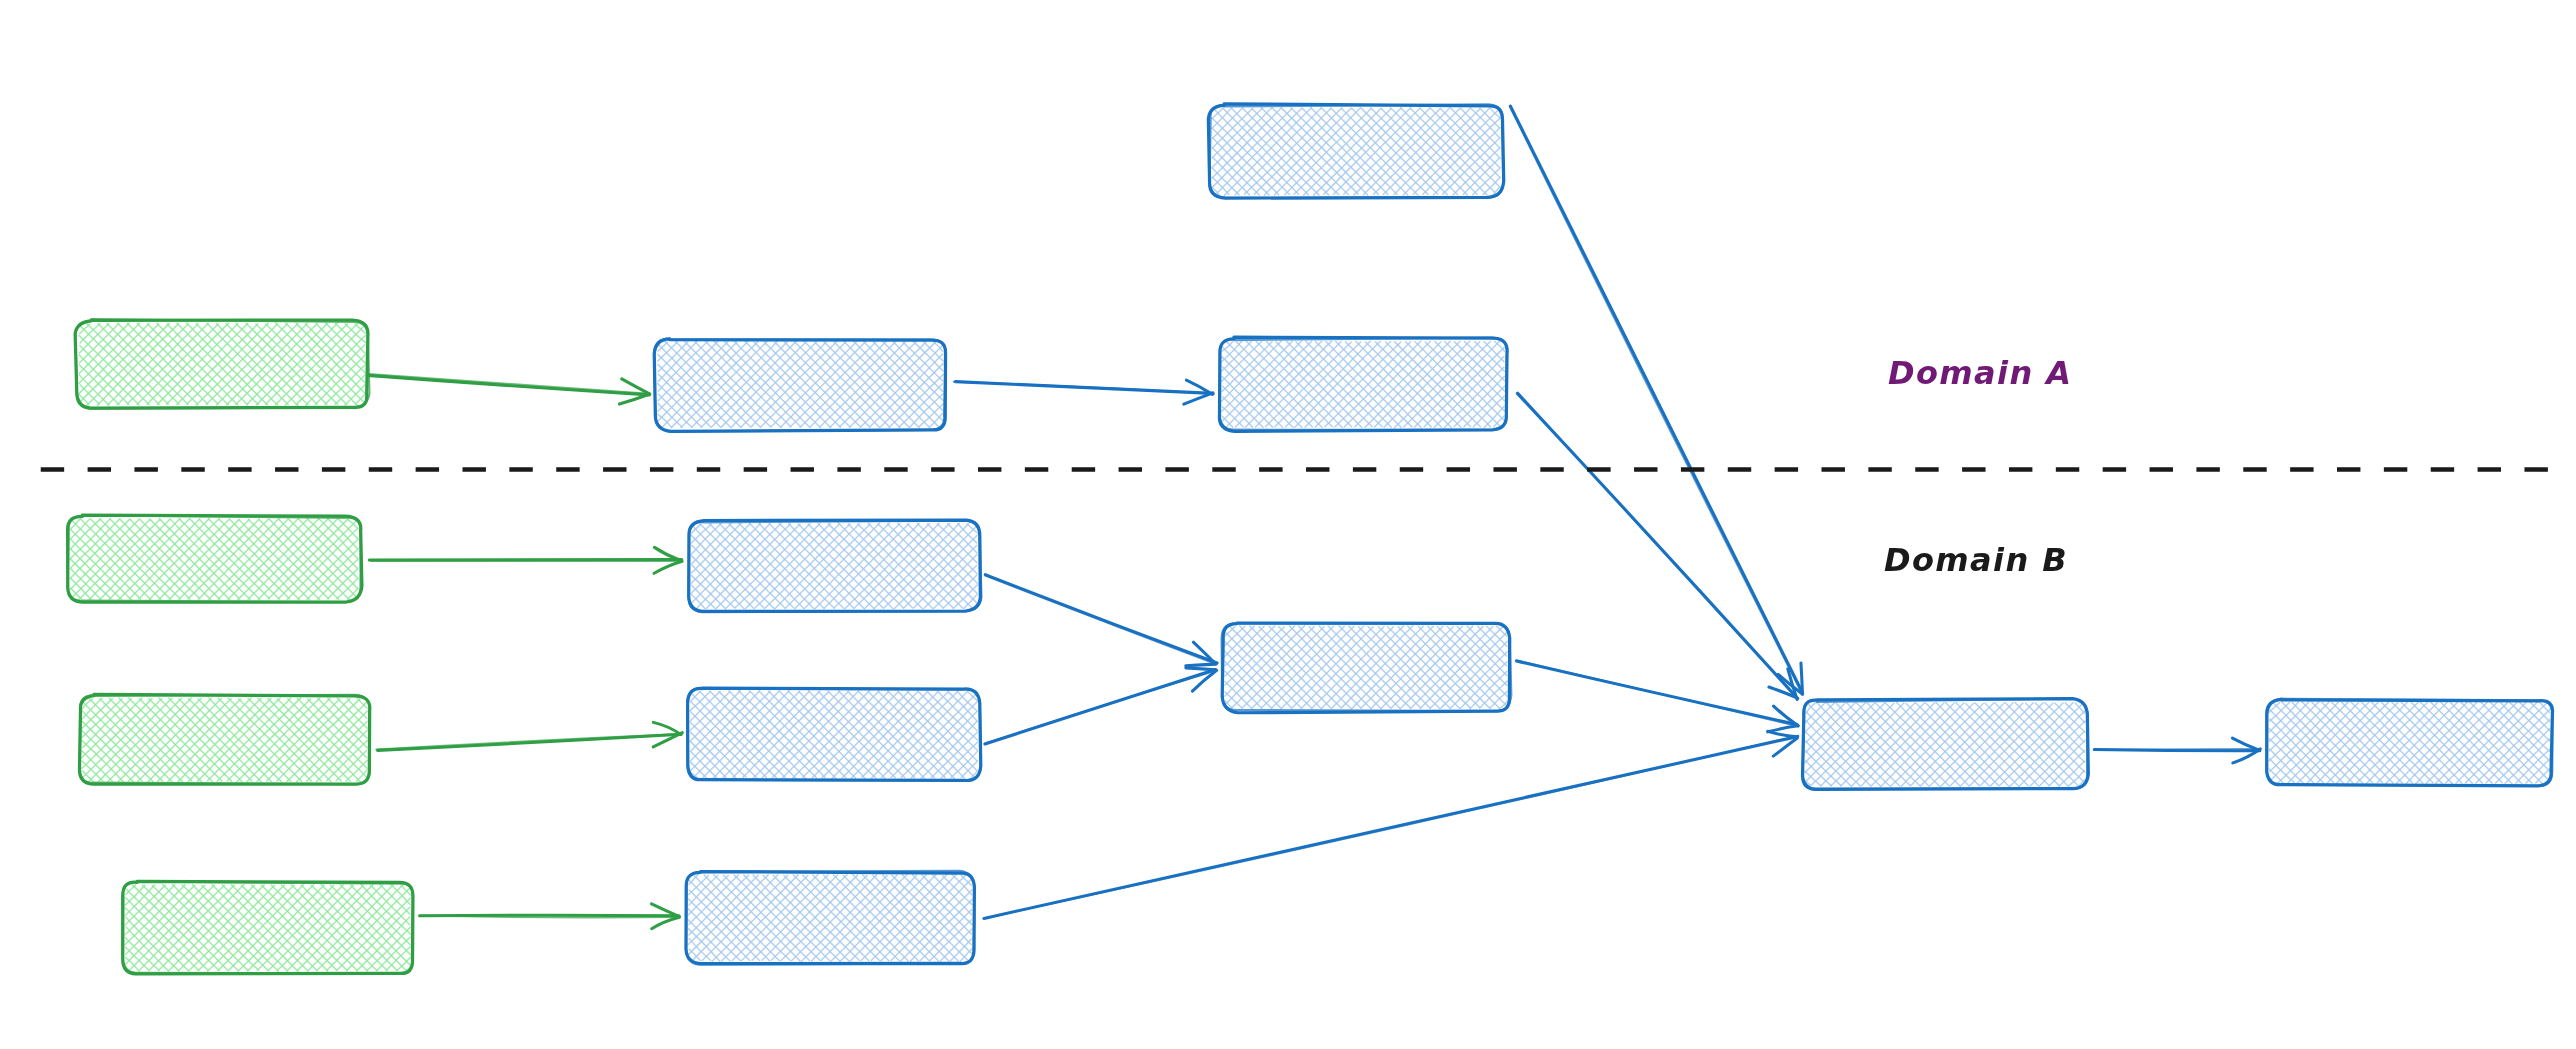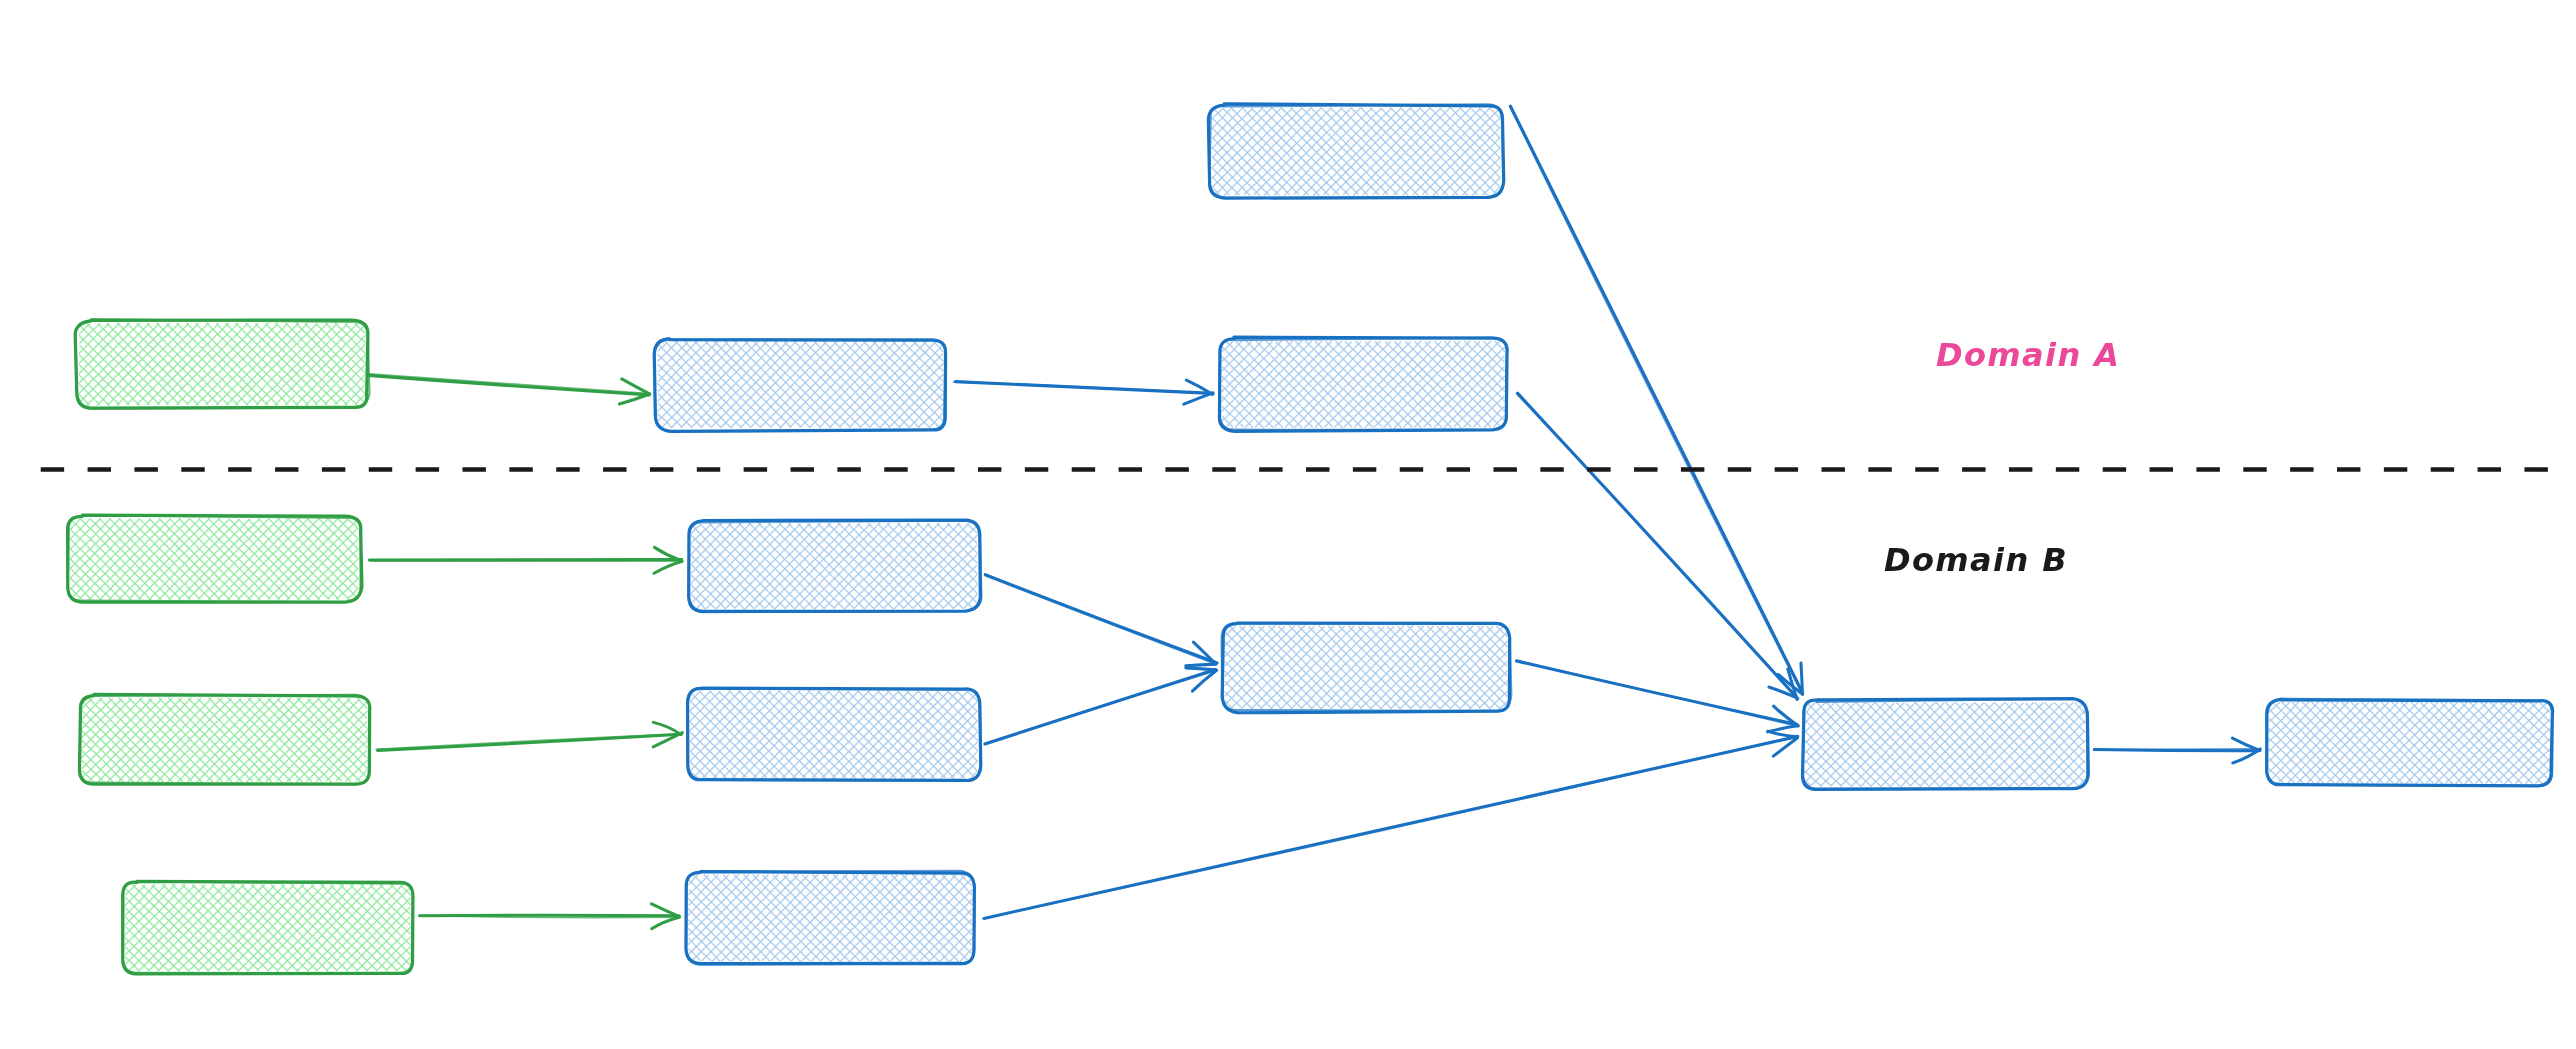--- a/index.html
+++ b/index.html
@@ -1173,18 +1173,18 @@
           </g>
           <path d="M2531,776.48 L2816.67,777.71 Q2833.85,776 2832,792.00 L2830.56,856.12 Q2832,870.47 2816.00,872 L2531.58,870.56 Q2517.00,872 2515,856.00 L2515.20,793.83 Q2515,776.97 2531.00,776" stroke="#1971c2" stroke-width="3.6" fill="none" stroke-linecap="round" stroke-linejoin="round" opacity="1"></path>
           <path d="M2531,775.28 L2814.58,777.18 Q2831.42,776 2832,792.00 L2831.91,854.89 Q2832,873.97 2816.00,872 L2532.27,870.75 Q2515.86,872 2515,856.00 L2514.48,790.67 Q2515,777.00 2531.00,776" stroke="#1971c2" stroke-width="2.4" fill="none" stroke-linecap="round" stroke-linejoin="round" opacity="0.72"></path>
         </g>
       </g>
     <g id="layer-divider">
         <line x1="45" y1="521" x2="2838" y2="521" stroke="#1a1a1a" stroke-width="5" stroke-dasharray="26 26" stroke-linecap="butt"></line>
       </g>
   </svg>
 
-  <div class="domain-label" id="label-domain-a" style="left: 1888px; top: 336px; color: #ec4899; margin-left: 48px;">Domain A</div>
+  <div class="domain-label" id="label-domain-a" style="left: 1888px; top: 354px; color: #701a75;">Domain A</div>
 
   <div class="domain-label" id="label-domain-b" style="left: 1884px; top: 541px; color: rgb(26, 26, 26);">Domain B</div>
 
 </div>
 
 
 </body></html>

